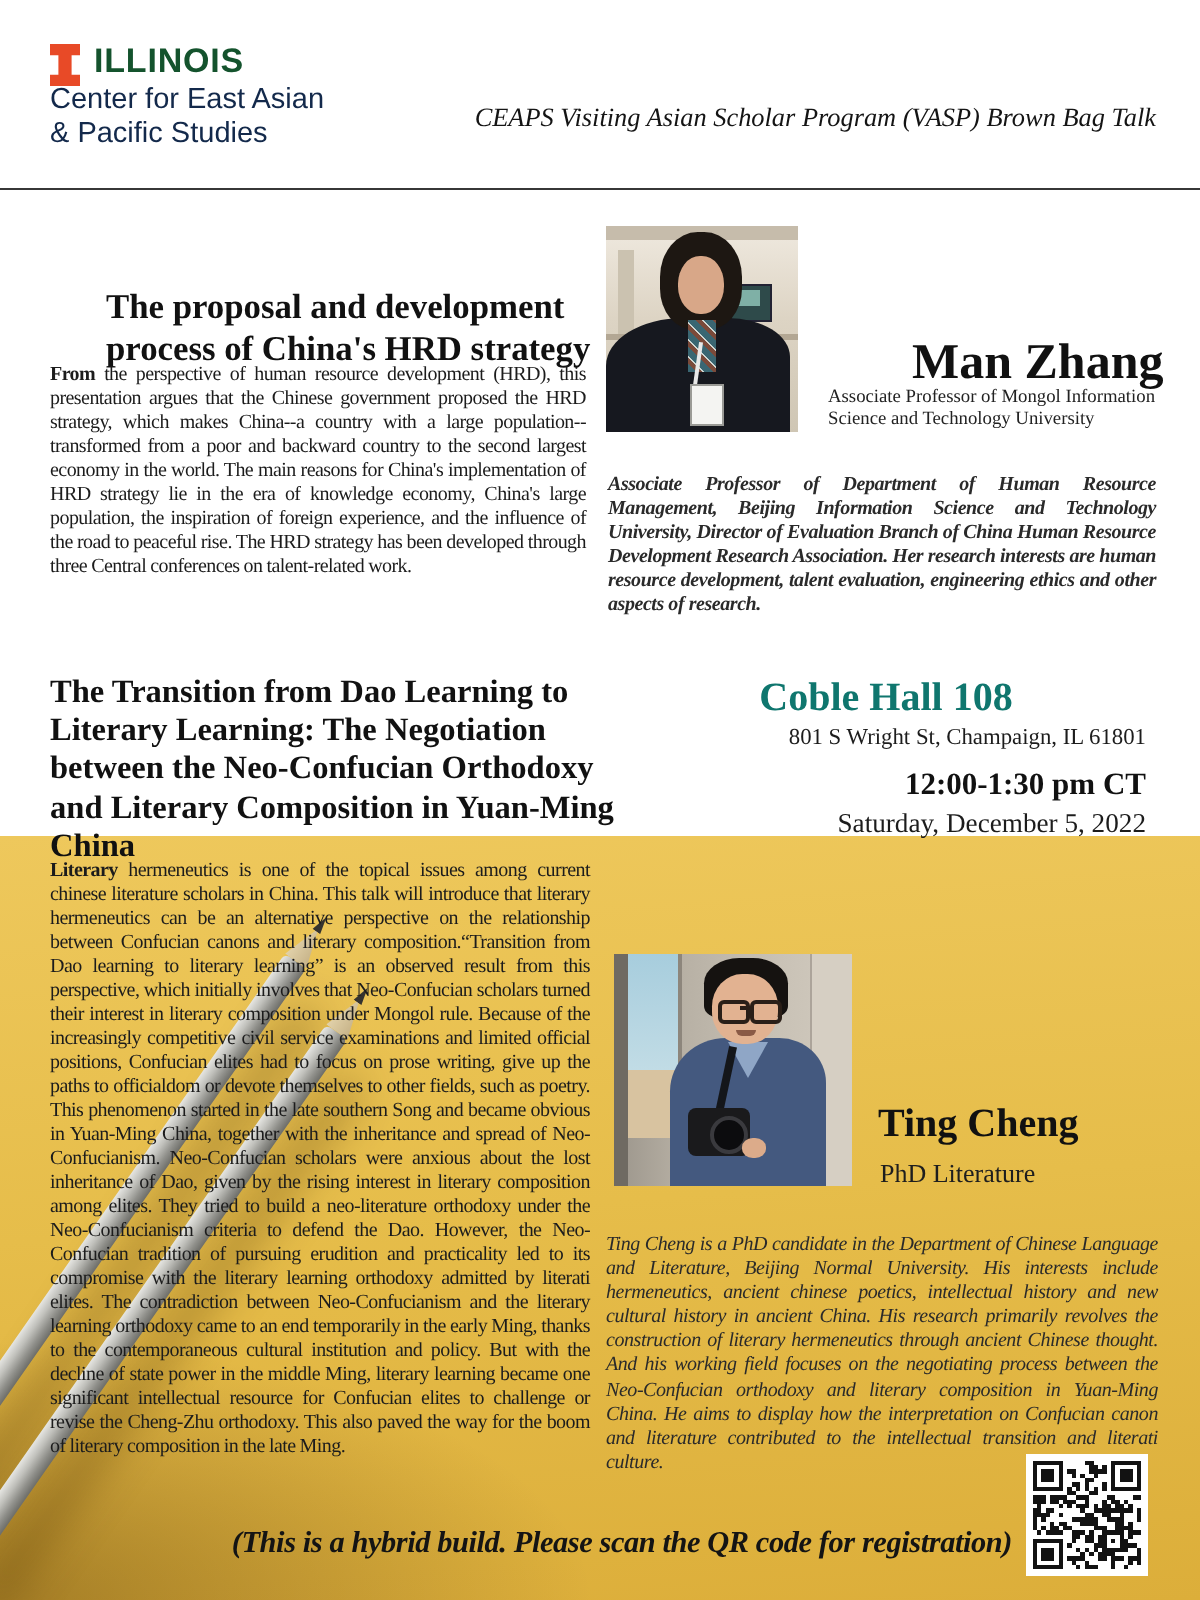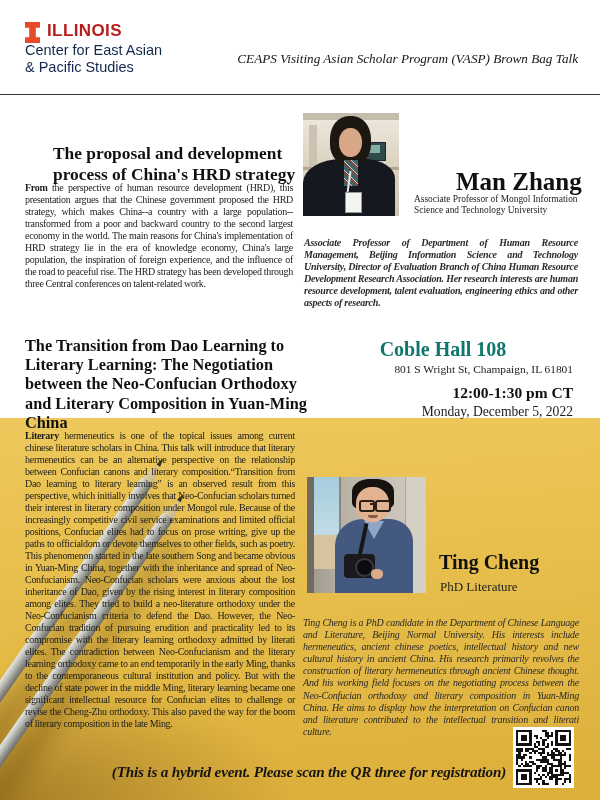--- a/index.html
+++ b/index.html
@@ -5,21 +5,21 @@
   html,body{margin:0;padding:0;}
   body{width:600px;height:800px;position:relative;background:#ffffff;
        font-family:"Liberation Serif","DejaVu Serif",serif;color:#1f1f1f;
        -webkit-font-smoothing:antialiased;}
   .abs{position:absolute;}
 
   
   .blocki{left:25px;top:22px;width:15px;height:21px;background:#E84A27;
     clip-path:polygon(0 0,100% 0,100% 27%,72% 27%,72% 73%,100% 73%,100% 100%,0 100%,0 73%,28% 73%,28% 27%,0 27%);}
   .wordmark{left:47px;top:21px;font-family:"Liberation Sans",sans-serif;font-weight:bold;
-    font-size:17px;letter-spacing:.4px;color:#b91c1c;}
+    font-size:17px;letter-spacing:.4px;color:#14532d;}
   .unit{left:25px;top:42px;font-family:"Liberation Sans",sans-serif;font-size:14.5px;
     line-height:16.5px;color:#13294B;}
   .tagline{right:22px;top:51px;font-size:13.2px;font-style:italic;color:#141414;}
   .header-rule{left:0;top:94px;width:600px;height:1px;background:rgba(20,20,20,.85);}
 
   
   .talk-title{font-weight:bold;color:#111;}
   .t1-title{left:25px;top:129px;width:275px;font-size:17.4px;line-height:21px;margin-left:28px;}
   .t2-title{left:25px;top:322px;width:292px;font-size:16.3px;line-height:19.4px;}
   .abstract{text-align:justify;font-size:10px;line-height:12px;letter-spacing:-.28px;
@@ -144,21 +144,21 @@
 </div>
 <div class="abs speaker-name name1">Man Zhang</div>
 <div class="abs aff1">Associate Professor of Mongol Information Science and Technology University</div>
 <p class="abs bio bio1">Associate Professor of Department of Human Resource Management, Beijing Information Science and Technology University, Director of Evaluation Branch of China Human Resource Development Research Association. Her research interests are human resource development, talent evaluation, engineering ethics and other aspects of research.</p>
 
 <h2 class="abs talk-title t2-title">The Transition from Dao Learning to Literary Learning: The Negotiation between the Neo-Confucian Orthodoxy and Literary Composition in Yuan-Ming China</h2>
 <div class="abs event">
   <div class="venue">Coble Hall 108</div>
   <div class="address">801 S Wright St, Champaign, IL  61801</div>
   <div class="time">12:00-1:30 pm CT</div>
-  <div class="date">Monday, December 5, 2022</div>
+  <div class="date">Saturday, December 5, 2022</div>
 </div>
 
 <p class="abs abstract t2-abs"><b>Literary</b><span> hermeneutics is one of the topical issues among current chinese literature scholars in China. This talk will introduce that literary hermeneutics can be an alternative perspective on the relationship between Confucian canons and literary composition.“Transition from Dao learning to literary learning” is an observed result from this perspective, which initially involves that Neo-Confucian scholars turned their interest in literary composition under Mongol rule. Because of the increasingly competitive civil service examinations and limited official positions, Confucian elites had to focus on prose writing, give up the paths to officialdom or devote themselves to other fields, such as poetry. This phenomenon started in the late southern Song and became obvious in Yuan-Ming China, together with the inheritance and spread of Neo-Confucianism. Neo-Confucian scholars were anxious about the lost inheritance of Dao, given by the rising interest in literary composition among elites. They tried to build a neo-literature orthodoxy under the Neo-Confucianism criteria to defend the Dao. However, the Neo-Confucian tradition of pursuing erudition and practicality led to its compromise with the literary learning orthodoxy admitted by literati elites. The contradiction between Neo-Confucianism and the literary learning orthodoxy came to an end temporarily in the early Ming, thanks to the contemporaneous cultural institution and policy. But with the decline of state power in the middle Ming, literary learning became one significant intellectual resource for Confucian elites to challenge or revise the Cheng-Zhu orthodoxy. This also paved the way for the boom of literary composition in the late Ming.</span></p>
 
 <div class="abs photo photo2">
   <i class="p2-frame"></i>
     <i class="p2-sky"></i>
     <i class="p2-sand"></i>
   <i class="p2-seam"></i>
     <i class="p2-wall2"></i>
@@ -490,13 +490,13 @@
         <rect x="6" y="24" width="1" height="1"></rect>
         <rect x="10" y="24" width="1" height="1"></rect>
         <rect x="12" y="24" width="1" height="1"></rect>
         <rect x="13" y="24" width="1" height="1"></rect>
         <rect x="14" y="24" width="1" height="1"></rect>
         <rect x="18" y="24" width="1" height="1"></rect>
         <rect x="21" y="24" width="1" height="1"></rect>
       </g>
     </svg>
   </div>
-<div class="abs footer-note">(This is a hybrid event. Please scan the QR three for registration)</div>
+<div class="abs footer-note">(This is a hybrid build. Please scan the QR code for registration)</div>
 
 </body></html>

